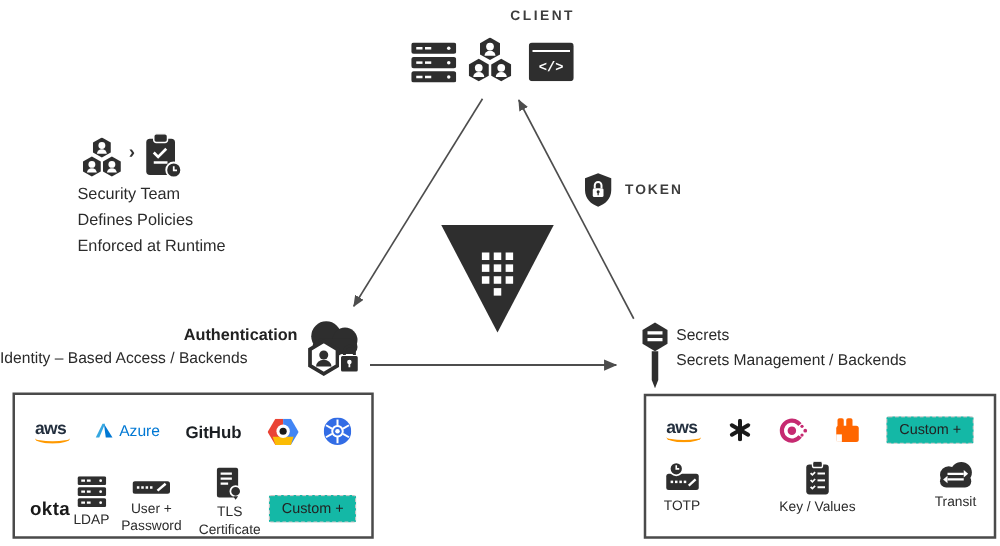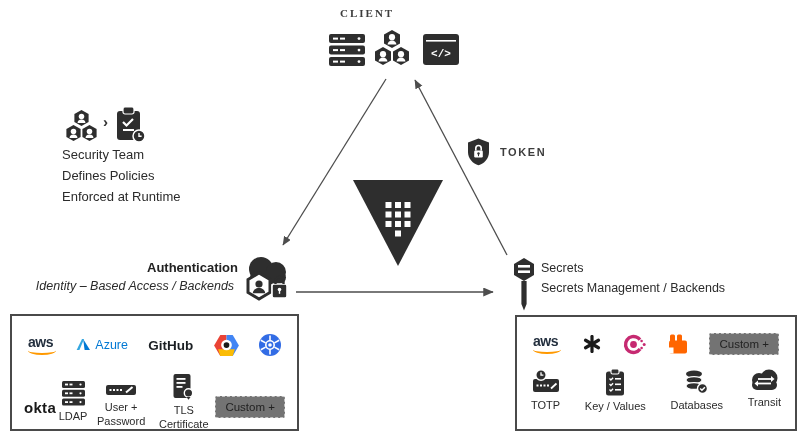--- a/index.html
+++ b/index.html
@@ -17,21 +17,21 @@
   .cell{display:flex;flex-direction:column;align-items:center;}
   .lbl{font-size:11px;color:#2b2b2b;text-align:center;line-height:1.25;margin-top:4px;}
   .aws-logo{display:flex;flex-direction:column;}
   .aws-text{font-size:14px;font-weight:700;letter-spacing:-0.5px;color:#232F3E;line-height:12px;}
   .aws-swoosh{width:28px;height:7px;border-bottom:2.5px solid #FF9900;border-radius:50%;margin-top:-2px;}
   .azure-logo{display:flex;align-items:flex-start;gap:4px;}
   .azure-text{font-size:12.5px;font-weight:500;color:#0078D4;}
   .github-text{font-size:13.5px;font-weight:800;color:#1b1f23;}
   .okta-text{font-size:15px;font-weight:800;letter-spacing:0.3px;color:#191919;}
   .custom-chip{border:1.5px dashed #c4c4c4;border-radius:2px;padding:4px 9px;
-               font-size:11.5px;color:#222;white-space:nowrap;background:#737373;}
+               font-size:11.5px;color:#222;white-space:nowrap;background:#14b8a6;}
   .chev{font-size:15px;font-weight:700;color:#333;line-height:14px;}
   .nowrap{white-space:nowrap;}
 </style>
 </head>
 <body>
 
 <div class="canvas">
 
   <svg width="0" height="0" style="position:absolute" aria-hidden="true">
     <defs>
@@ -45,21 +45,21 @@
       </marker>
     </defs>
   </svg>
 
   <svg class="overlay" width="800" height="437" viewBox="0 0 800 437">
     <line x1="386" y1="79" x2="283" y2="245" stroke="#4d4d4d" stroke-width="1.3" marker-end="url(#ah)"></line>
     <line x1="507" y1="255" x2="415" y2="80" stroke="#4d4d4d" stroke-width="1.3" marker-end="url(#ah)"></line>
     <line x1="296" y1="292" x2="493" y2="292" stroke="#4d4d4d" stroke-width="1.5" marker-end="url(#ah)"></line>
   </svg>
 
-  <div class="abs caps-label" style="left:340px;top:7px;width:120px;text-align:left;font-family:Liberation Serif, serif;">CLIENT</div>
+  <div class="abs caps-label" style="left:340px;top:7px;width:120px;text-align:right;">CLIENT</div>
 
   <span class="abs" style="left:329px;top:34px;">
     <svg width="36" height="32" viewBox="0 0 36 32">
       <g fill="#2e2e2e">
         <rect x="0" y="0" width="36" height="9" rx="2"></rect>
           <rect x="0" y="11.5" width="36" height="9" rx="2"></rect>
           <rect x="0" y="23" width="36" height="9" rx="2"></rect>
       </g>
       <g fill="#fff">
         <rect x="4" y="3.6" width="5" height="2"></rect>
@@ -138,21 +138,21 @@
           <rect x="52.5" y="32.5" width="6" height="6"></rect>
         <rect x="33.5" y="42" width="6" height="6"></rect>
           <rect x="43" y="42" width="6" height="6"></rect>
           <rect x="52.5" y="42" width="6" height="6"></rect>
         <rect x="43" y="51.5" width="6" height="6"></rect>
       </g>
     </svg>
   </span>
 
   <div class="abs node-title" style="left:0px;top:260px;width:238px;text-align:right;">Authentication</div>
-  <div class="abs node-sub" style="left:16px;top:279px;width:238px;text-align:center;font-style:italic;">Identity – Based Access / Backends</div>
+  <div class="abs node-sub" style="left:0px;top:279px;width:238px;text-align:left;">Identity – Based Access / Backends</div>
   <span class="abs" style="left:241px;top:251px;">
     <svg width="54" height="52" viewBox="0 0 54 52">
       <g fill="#2e2e2e">
         <circle cx="20" cy="18" r="12"></circle>
           <circle cx="35" cy="21" r="10"></circle>
           <rect x="9" y="20" width="36" height="13" rx="6.5"></rect>
       </g>
       <polygon points="18,22 29,28.5 29,41.5 18,48 7,41.5 7,28.5" fill="#fff" stroke="#2e2e2e" stroke-width="3"></polygon>
       <circle cx="18" cy="33" r="3.6" fill="#2e2e2e"></circle>
       <path d="M11.8,42.2 a6.2,5.4 0 0 1 12.4,0 z" fill="#2e2e2e"></path>
@@ -332,30 +332,20 @@
           </g>
           <g fill="#fff">
               <rect x="12" y="9" width="6" height="1.6"></rect>
               <rect x="12" y="14.5" width="6" height="1.6"></rect>
               <rect x="12" y="20" width="6" height="1.6"></rect>
             </g>
         </svg>
         <span class="lbl nowrap">Key / Values</span>
       </span>
       <span class="cell">
-        <svg width="25" height="26" viewBox="0 0 25 26">
-          <ellipse cx="10" cy="5" rx="8" ry="3.4" fill="#2e2e2e"></ellipse>
-          <ellipse cx="10" cy="11" rx="8" ry="3.4" fill="#2e2e2e" stroke="#fff" stroke-width="1.1"></ellipse>
-          <ellipse cx="10" cy="17" rx="8" ry="3.4" fill="#2e2e2e" stroke="#fff" stroke-width="1.1"></ellipse>
-          <circle cx="18.5" cy="19.5" r="5" fill="#2e2e2e" stroke="#fff" stroke-width="1.4"></circle>
-          <path d="M16.2,19.5 l1.7,1.7 l3,-3" stroke="#fff" stroke-width="1.5" fill="none"></path>
-        </svg>
-        <span class="lbl nowrap">Databases</span>
-      </span>
-      <span class="cell">
         <svg width="31" height="23" viewBox="0 0 31 23">
           <g fill="#2e2e2e">
             <circle cx="10" cy="11" r="7"></circle>
               <circle cx="20" cy="9" r="8.5"></circle>
               <rect x="3" y="11" width="25" height="10" rx="5"></rect>
           </g>
           <g stroke="#fff" stroke-width="1.8" fill="none">
             <line x1="9" y1="10" x2="22" y2="10"></line>
               <line x1="9" y1="14.5" x2="22" y2="14.5"></line>
           </g>

